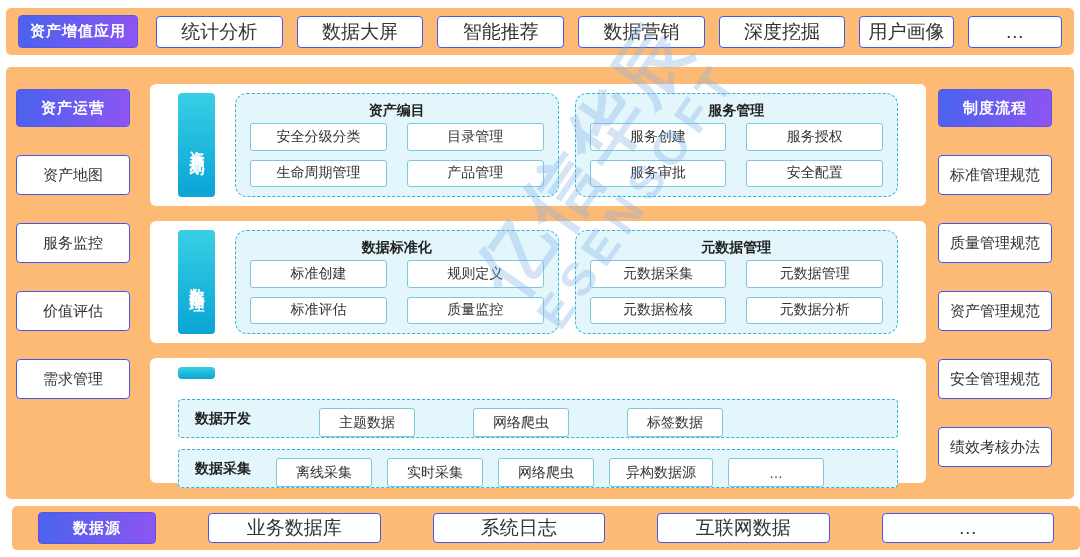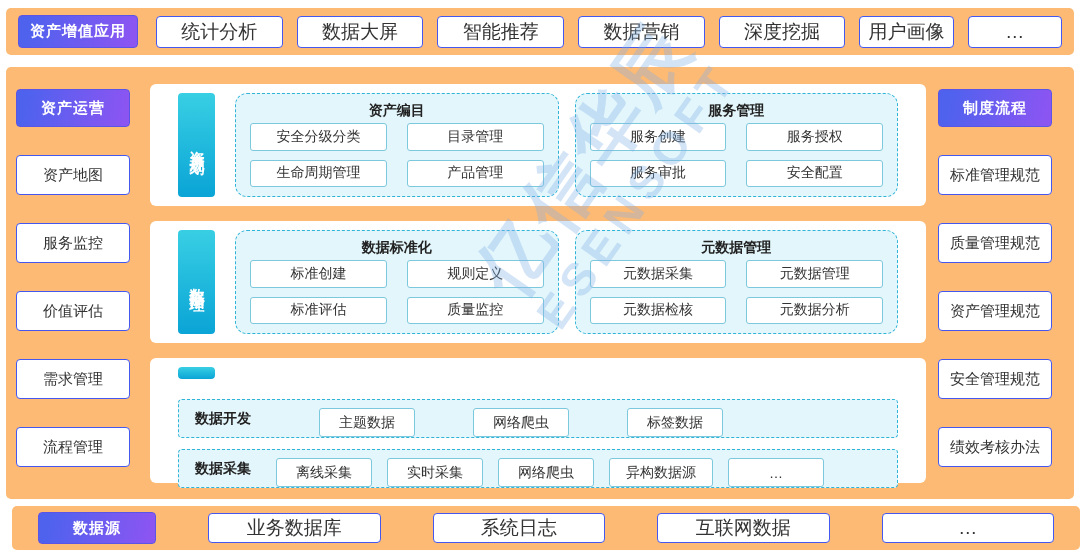--- a/index.html
+++ b/index.html
@@ -76,21 +76,20 @@
   </div>
 
   <div class="band band-mid">
 
     <div class="side-col side-left">
       <div class="grad-btn side-title">资产运营</div>
       <div class="side-item">资产地图</div>
       <div class="side-item">服务监控</div>
       <div class="side-item">价值评估</div>
       <div class="side-item">需求管理</div>
-      <div class="side-item">流程管理</div>
     </div>
 
     <div class="center">
 
       <div class="card">
         <div class="v-label">资产规划</div>
         <div class="groups">
           <div class="group">
             <div class="group-title">资产编目</div>
             <div class="grid2">

